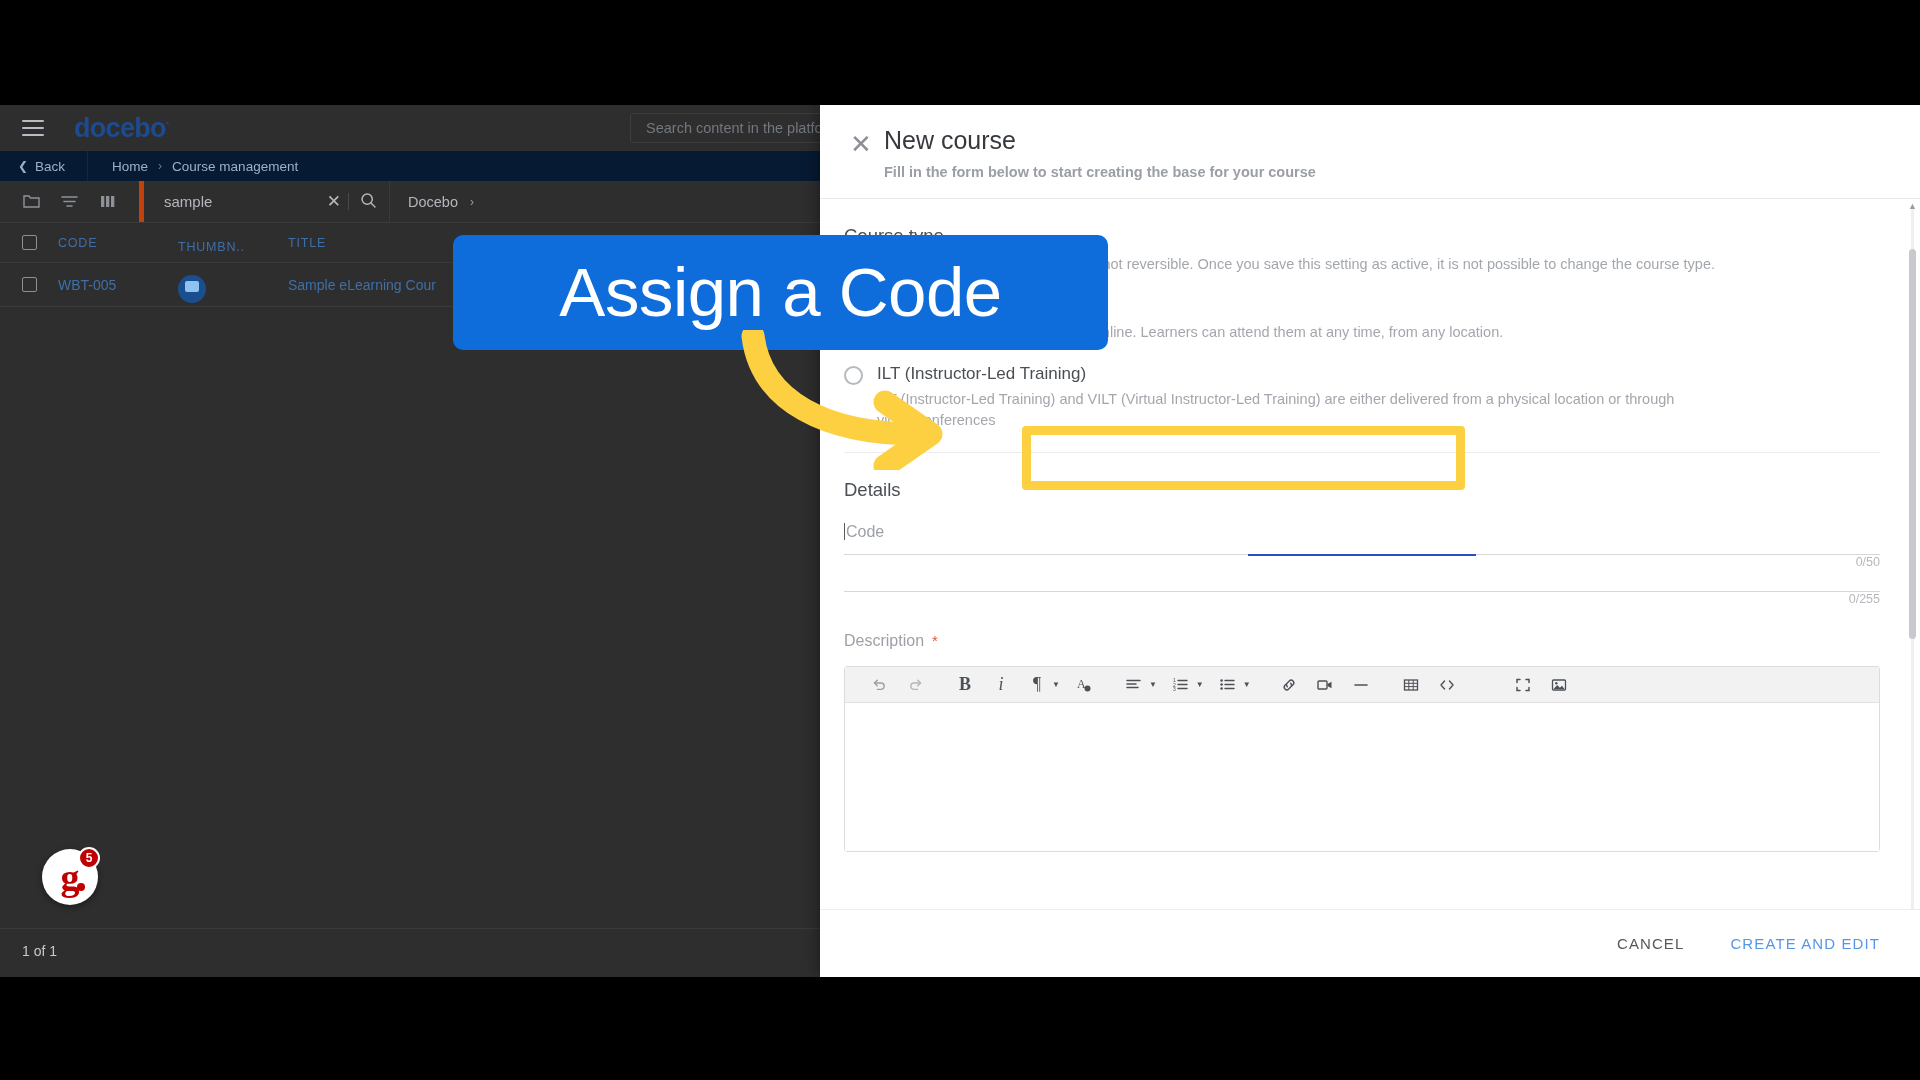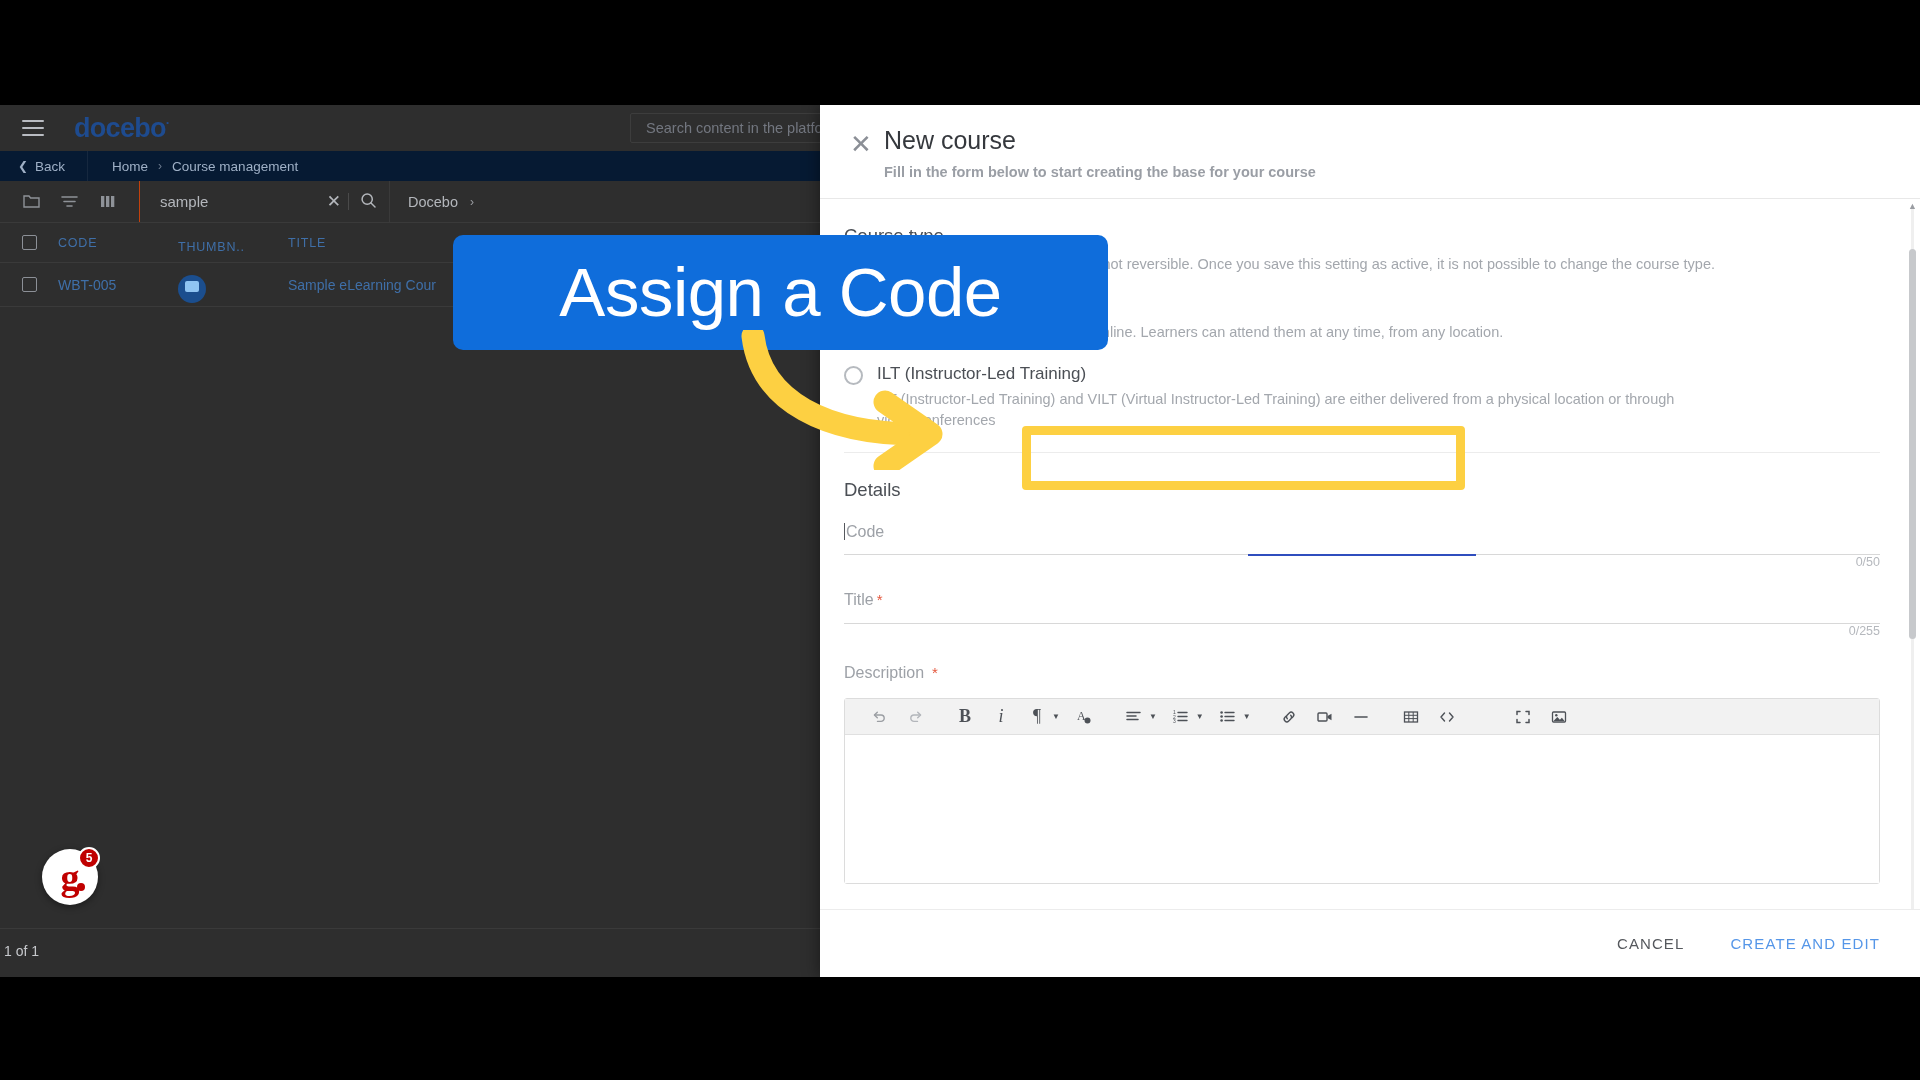--- a/index.html
+++ b/index.html
@@ -50,21 +50,21 @@
   .bc-sep { color:#6d7c90; font-size:12px;}
 
   .app-toolbar {
     height:42px; display:flex; align-items:center; background:#2e2e2e;
     border-bottom:1px solid #3a3a3a;
   }
   .tb-icons { display:flex; align-items:center; gap:19px; padding:0 22px; height:100%;}
   .tb-ico { color:#8e9298; width:19px; height:19px; display:flex; align-items:center; justify-content:center;}
   .tb-search {
     display:flex; align-items:center; height:100%; width:250px;
-    border-left:1px solid #c2410c;
+    border-left:5px solid #c2410c;
     padding-left:20px; color:#b4b7bc; font-size:15px; position:relative;
   }
   .tb-search .clear { position:absolute; right:48px; color:#b4b7bc; font-size:17px; cursor:pointer;}
   .tb-search .divider { position:absolute; right:40px; width:1px; height:17px; background:#4a4a4a;}
   .tb-search .mag { position:absolute; right:12px; color:#b4b7bc;}
   .tb-cat { display:flex; align-items:center; height:100%; border-left:1px solid #3a3a3a; padding:0 18px; color:#b4b7bc; font-size:14.5px; gap:12px;}
   .tb-cat .arrow { font-size:12px; color:#9a9da2;}
 
   .app-table { background:#2e2e2e; }
   .thead {
@@ -96,21 +96,21 @@
     z-index:5; box-shadow:0 2px 7px rgba(0,0,0,.4);
   }
   .gbadge .gletter { color:#c00000; font-size:38px; font-weight:700; line-height:1; font-family:"Liberation Serif", serif; }
   .gbadge .gdot { position:absolute; right:13px; bottom:14px; width:8px; height:8px; background:#c00000; border-radius:50%;}
   .gbadge .gcount {
     position:absolute; right:-2px; top:-2px; width:22px; height:22px; border-radius:50%;
     background:#c00000; color:#fff; font-size:12px; font-weight:700;
     display:flex; align-items:center; justify-content:center; border:2px solid #fff;
   }
   .footer-count {
-    position:absolute; left:4px; bottom:18px; color:#c6c8cc; font-size:14px; z-index:5;
+    position:absolute; left:22px; bottom:18px; color:#c6c8cc; font-size:14px; z-index:5;
   }
   .footer-rule { position:absolute; left:0; bottom:48px; width:1020px; height:1px; background:#3a3a3a;}
 
   
   .panel {
     position:absolute; right:0; top:105px; width:1100px; height:872px;
     background:#fff; z-index:20; display:flex; flex-direction:column;
     box-shadow:-3px 0 14px rgba(0,0,0,.35);
   }
   .panel-head { padding:22px 28px 18px 30px; border-bottom:1px solid #e8e8e8; display:flex; align-items:flex-start;}
@@ -326,21 +326,20 @@
 
           <div class="field" style="margin-top:22px;">
             <div class="field-label"><span class="caret"></span><span>Code</span></div>
             <div class="underline">
                 <div class="progress"></div>
               </div>
             <div class="counter">0/50</div>
           </div>
 
           <div class="field" style="margin-top:22px;">
-            <div class="field-label"><span>Title</span><span class="req">*</span></div>
             <div class="underline"></div>
             <div class="counter">0/255</div>
           </div>
 
           <div class="field" style="margin-top:26px;">
             <div class="field-label"><span>Description</span><span class="req" style="margin-left:8px;">*</span></div>
 
             <div class="editor">
               <div class="ed-toolbar">
                 <span class="ed-ico">

